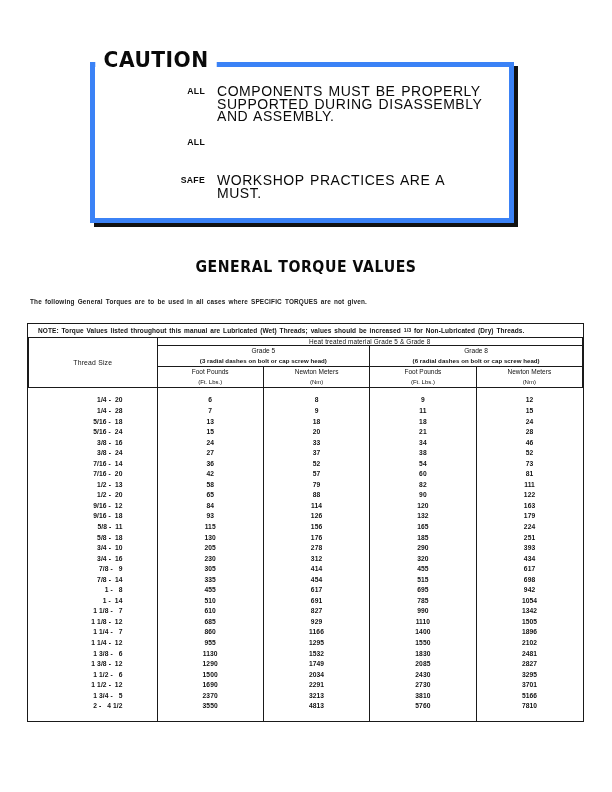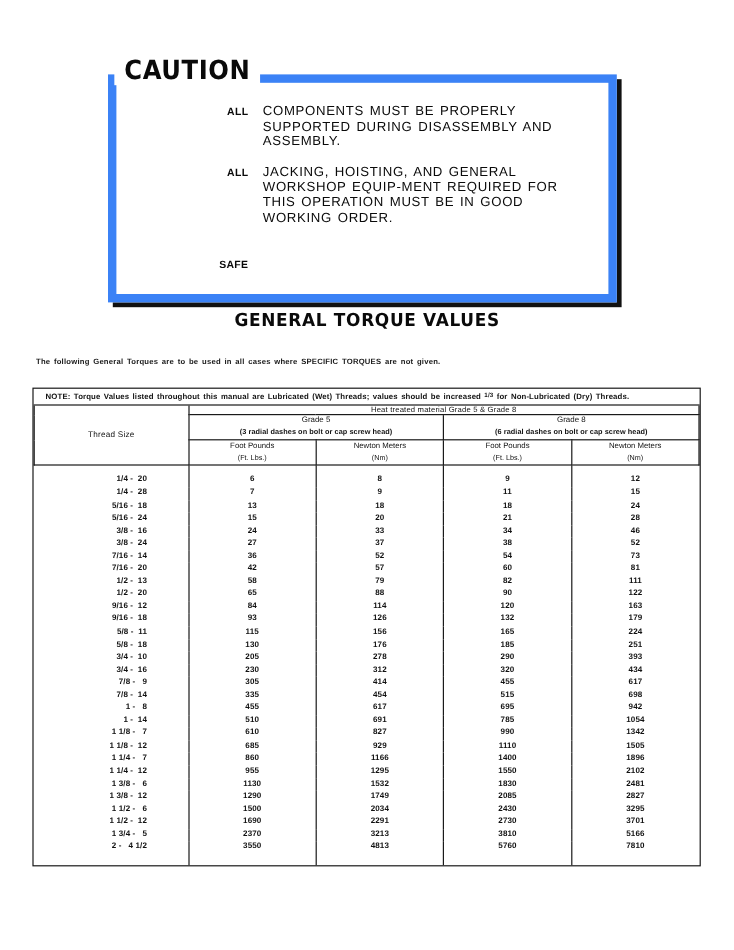--- a/index.html
+++ b/index.html
@@ -17,21 +17,21 @@
   }
 
   
   #caution-block {
     position: absolute;
     left: 90px;
     top: 62px;
     width: 424px;
   }
   #caution-box {
-    border: 7px solid #3b82f6;
+    border: 5px solid #3b82f6;
     background: #ffffff;
     box-shadow: 4px 4px 0 0 #111111;
     padding: 18px 16px 16px 10px;
     box-sizing: border-box;
   }
   #caution-title {
     position: absolute;
     top: -13px;
     left: 0;
     width: 100%;
@@ -60,21 +60,21 @@
     text-align: right;
     padding-right: 12px;
     box-sizing: border-box;
     font-weight: bold;
     font-size: 8.7px;
     letter-spacing: 0.3px;
     line-height: 12.6px;
   }
   .caution-text {
     flex: 1 1 auto;
-    font-size: 11px;
+    font-size: 14px;
     letter-spacing: 0.55px;
     line-height: 12.6px;
     word-spacing: 1.2px;
   }
 
   
   #page-title {
     position: absolute;
     left: 0;
     top: 258px;
@@ -200,26 +200,26 @@
 <body>
 
 <div id="caution-block">
   <div id="caution-box">
     <div class="caution-row">
       <div class="caution-term">ALL</div>
       <div class="caution-text">COMPONENTS MUST BE PROPERLY SUPPORTED DURING DISASSEMBLY AND ASSEMBLY.</div>
     </div>
     <div class="caution-row">
       <div class="caution-term">ALL</div>
-      <div class="caution-text">JACKING, HOISTING, AND GENERAL WORKSHOP EQUIP-MENT REQUIRED FOR THIS OPERATION MUST BE IN GOOD WORKING ORDER.</div>
     </div>
     <div class="caution-row">
     </div>
     <div class="caution-row">
       <div class="caution-term">SAFE</div>
+      <div class="caution-text">WORKSHOP PRACTICES ARE A MUST.</div>
     </div>
   </div>
   <div id="caution-title">
     <span class="word">CAUTION</span>
   </div>
 </div>
 
 <div id="page-title">GENERAL TORQUE VALUES</div>
 <div id="intro-line">The following General Torques are to be used in all cases where SPECIFIC TORQUES are not given.</div>
 

